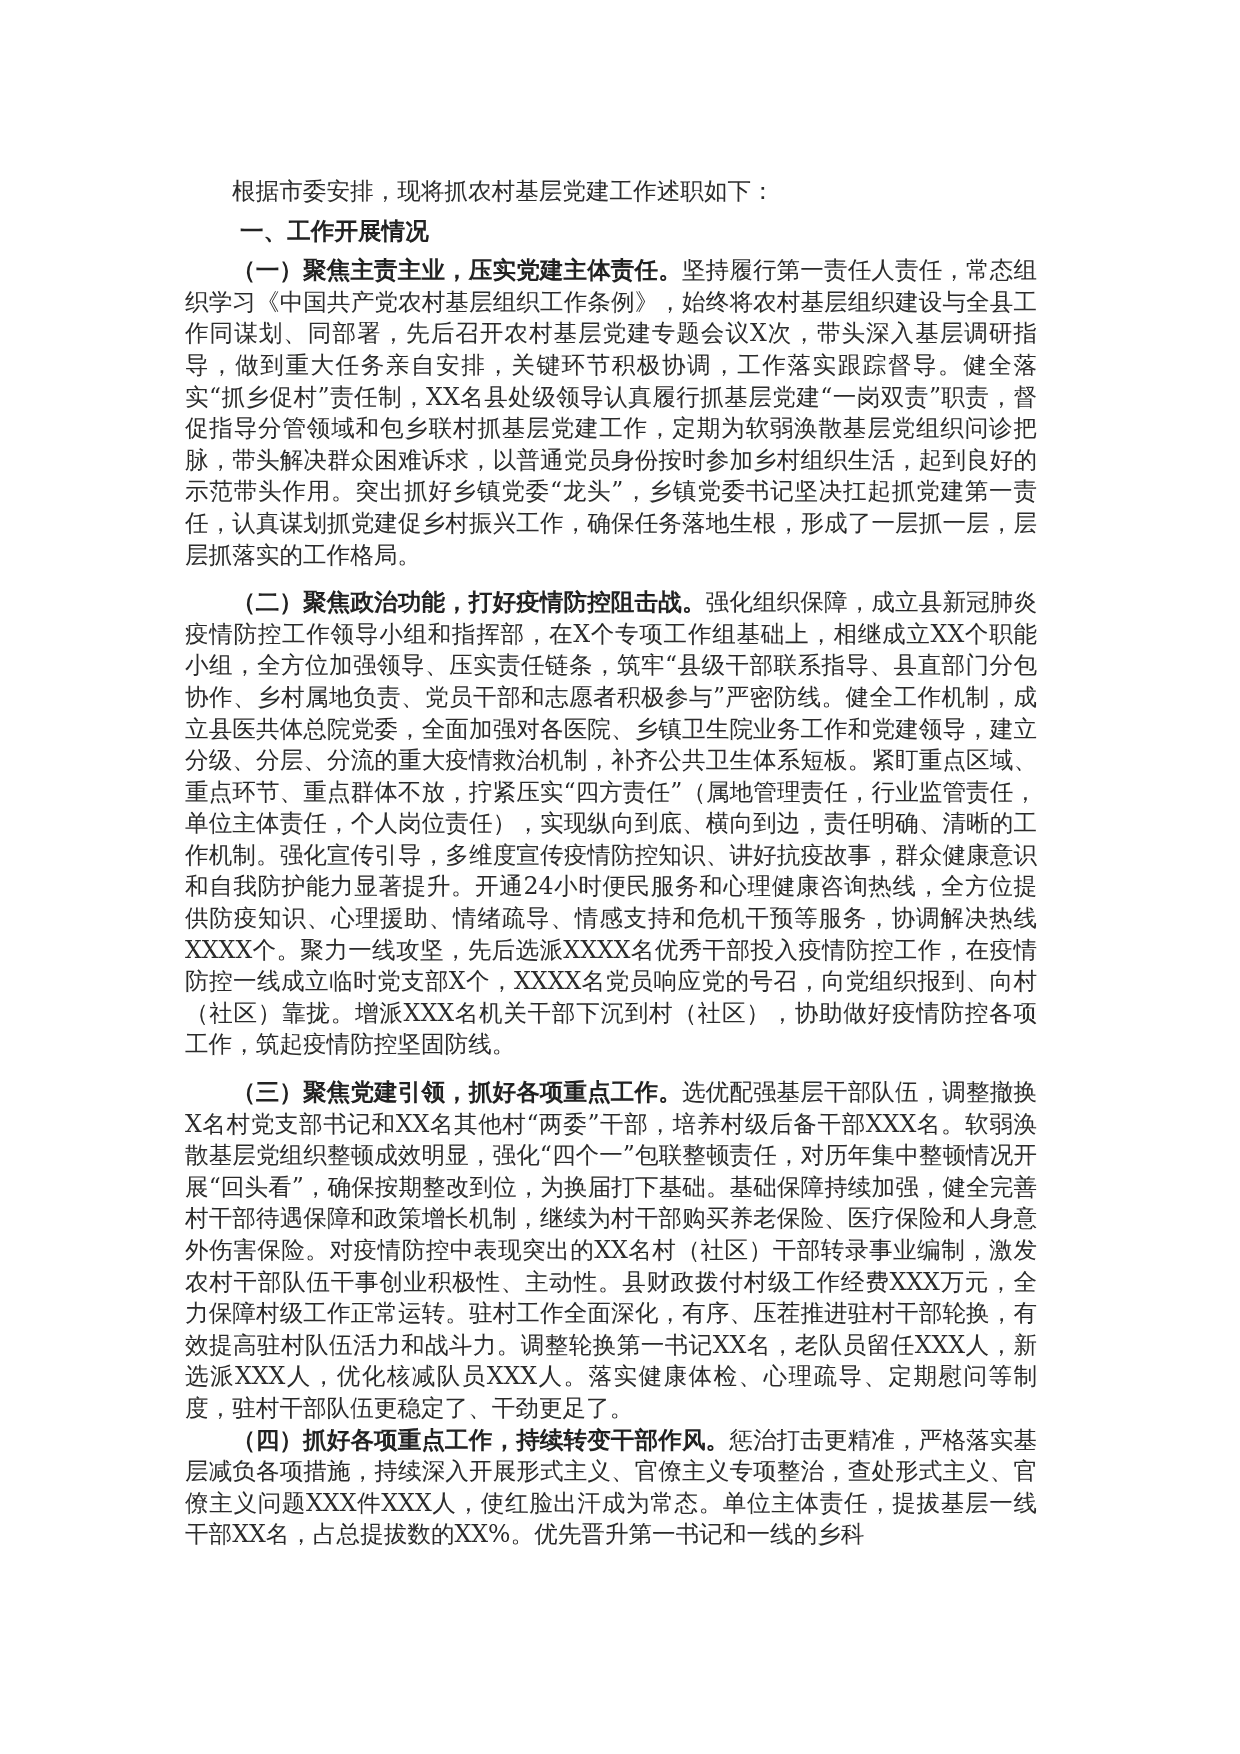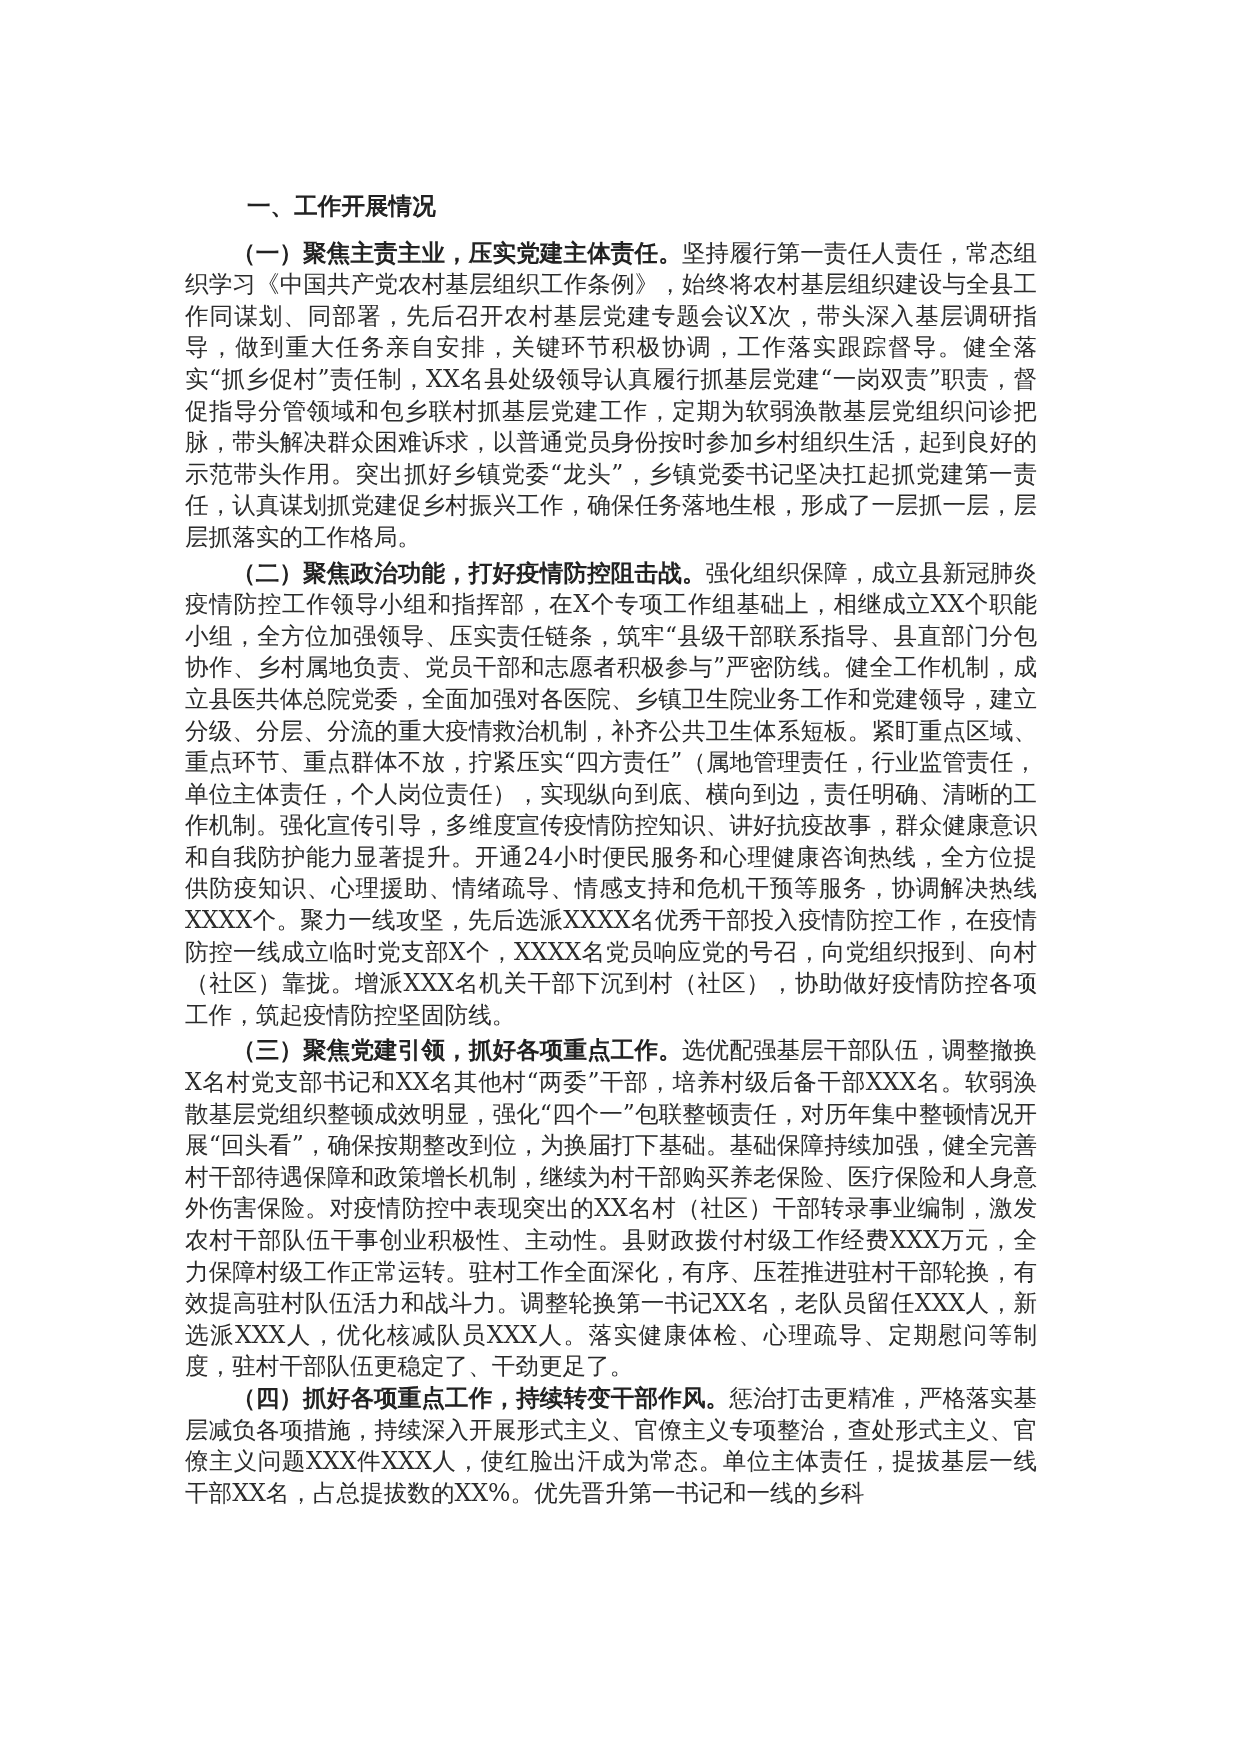--- a/index.html
+++ b/index.html
@@ -11,37 +11,38 @@
     width: 852px;
     font-family: "DejaVu Serif", "Liberation Serif", serif;
     color: #2b2b2b;
     font-size: 23.6px;
     line-height: 31.6px;
     text-align: justify;
     text-justify: inter-character;
   }
   .p { margin: 0; text-indent: 47px; }
   .p.sub { text-indent: 47px; }
-  .p.gap { margin-top: 4px; }
+  .p.gap { margin-top: 16px; }
   .heading {
-    margin: 15px; text-indent: 47px;
+    margin: 8px; text-indent: 47px;
     font-family: "DejaVu Sans", "Liberation Sans", sans-serif;
     font-weight: bold;
     color: #222;
   }
   .lead {
     font-family: Liberation Sans, sans-serif;
     font-weight: bold;
     color: #222;
   }
 </style>
 </head>
 <body>
 
 <div class="page">
+  <p class="p">根据市委安排，现将抓农村基层党建工作述职如下：</p>
   <p class="heading">一、工作开展情况</p>
 
   <p class="p sub">
     <span class="lead">（一）聚焦主责主业，压实党建主体责任。</span><span>坚持履行第一责任人责任，常态组织学习《中国共产党农村基层组织工作条例》，始终将农村基层组织建设与全县工作同谋划、同部署，先后召开农村基层党建专题会议X次，带头深入基层调研指导，做到重大任务亲自安排，关键环节积极协调，工作落实跟踪督导。健全落实“抓乡促村”责任制，XX名县处级领导认真履行抓基层党建“一岗双责”职责，督促指导分管领域和包乡联村抓基层党建工作，定期为软弱涣散基层党组织问诊把脉，带头解决群众困难诉求，以普通党员身份按时参加乡村组织生活，起到良好的示范带头作用。突出抓好乡镇党委“龙头”，乡镇党委书记坚决扛起抓党建第一责任，认真谋划抓党建促乡村振兴工作，确保任务落地生根，形成了一层抓一层，层层抓落实的工作格局。</span>
   </p>
 
   <p class="p sub gap">
     <span class="lead">（二）聚焦政治功能，打好疫情防控阻击战。</span><span>强化组织保障，成立县新冠肺炎疫情防控工作领导小组和指挥部，在X个专项工作组基础上，相继成立XX个职能小组，全方位加强领导、压实责任链条，筑牢“县级干部联系指导、县直部门分包协作、乡村属地负责、党员干部和志愿者积极参与”严密防线。健全工作机制，成立县医共体总院党委，全面加强对各医院、乡镇卫生院业务工作和党建领导，建立分级、分层、分流的重大疫情救治机制，补齐公共卫生体系短板。紧盯重点区域、重点环节、重点群体不放，拧紧压实“四方责任”（属地管理责任，行业监管责任，单位主体责任，个人岗位责任），实现纵向到底、横向到边，责任明确、清晰的工作机制。强化宣传引导，多维度宣传疫情防控知识、讲好抗疫故事，群众健康意识和自我防护能力显著提升。开通24小时便民服务和心理健康咨询热线，全方位提供防疫知识、心理援助、情绪疏导、情感支持和危机干预等服务，协调解决热线XXXX个。聚力一线攻坚，先后选派XXXX名优秀干部投入疫情防控工作，在疫情防控一线成立临时党支部X个，XXXX名党员响应党的号召，向党组织报到、向村（社区）靠拢。增派XXX名机关干部下沉到村（社区），协助做好疫情防控各项工作，筑起疫情防控坚固防线。</span>
   </p>
 

